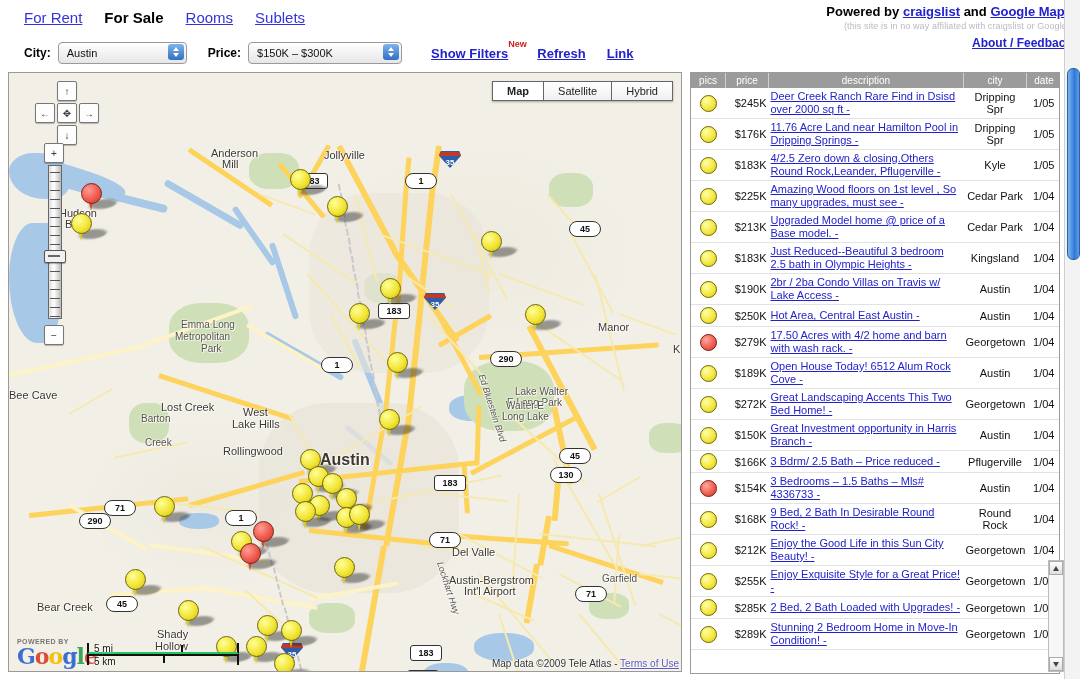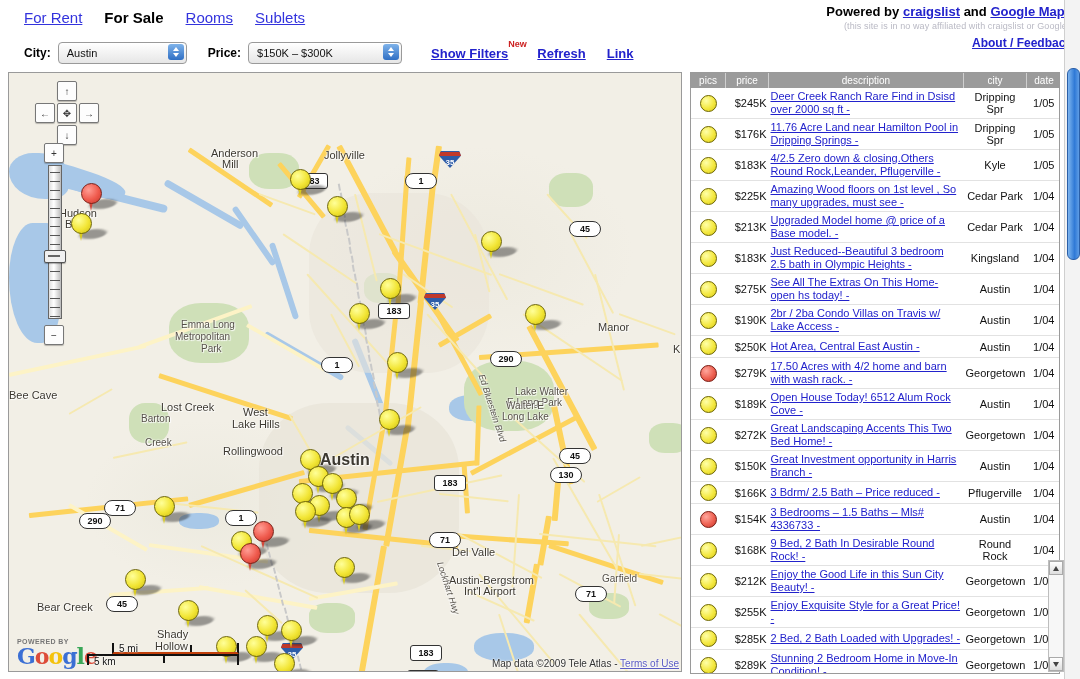--- a/index.html
+++ b/index.html
@@ -110,21 +110,21 @@
   .mtbtn.sel{font-weight:bold;background:#fff;}
 
   .gwm{position:absolute;left:8px;bottom:4px;}
   .gwm .pb{font-size:7px;color:#777;letter-spacing:.4px;font-weight:bold;}
   .glogo{font-size:22px;font-weight:bold;letter-spacing:-1px;line-height:22px;font-family:"DejaVu Serif",serif;}
   .glogo .b1{color:#3b6fd4;}.glogo .r{color:#dd4b39;}.glogo .y{color:#f4c20d;}
   .glogo .b2{color:#3b6fd4;}.glogo .g{color:#3aa757;}.glogo .r2{color:#dd4b39;}
 
   .scalebar{position:absolute;left:78px;bottom:6px;width:152px;}
   .sline{position:relative;height:9px;border-left:2px solid #111;border-right:2px solid #111;}
-  .sline.top{border-bottom:2px solid #c2410c;margin-left:25px;}
+  .sline.top{border-bottom:2px solid #22c55e;}
   .sline.bot{border-top:2px solid #111;}
   .sline.bot:before{content:"";position:absolute;left:50%;top:0;width:2px;height:7px;background:#111;}
   .sline.top:before{content:"";position:absolute;left:62%;bottom:0;width:2px;height:7px;background:#111;}
   .stext{position:absolute;left:5px;font-size:10px;color:#111;text-shadow:0 0 2px #fff,0 0 2px #fff;}
 
   .attrib{position:absolute;right:2px;bottom:2px;font-size:10px;color:#333;
     text-shadow:0 0 2px #fff,0 0 2px #fff;}
   .attrib a{color:#5b5bc4;}
 
   
@@ -607,20 +607,25 @@
           <span class="tick" style="top: 114px;"></span>
           <span class="tick" style="top: 123px;"></span>
           <span class="tick" style="top: 132px;"></span>
           <span class="tick" style="top: 141px;"></span>
           <span class="tick" style="top: 150px;"></span>
         </div>
       <div class="zoomthumb"></div>
       <div class="ctlbtn" style="left:1px;top:182px;">−</div>
     </div>
 
+    <div class="maptypes">
+      <div class="mtbtn sel">Map</div>
+      <div class="mtbtn">Satellite</div>
+      <div class="mtbtn">Hybrid</div>
+    </div>
 
     <div class="gwm">
       <div class="pb">POWERED BY</div>
       <div class="glogo"><span class="b1">G</span><span class="r">o</span><span class="y">o</span><span class="b2">g</span><span class="g">l</span><span class="r2">e</span></div>
     </div>
 
     <div class="scalebar">
       <div class="sline top">
         <span class="stext">5 mi</span>
       </div>
@@ -683,27 +688,20 @@
           </tr>
           <tr>
             <td class="pics"><span class="dot"></span></td>
             <td class="price">$183K</td>
             <td class="desc"><a href="#">Just Reduced--Beautiful 3 bedroom 2.5 bath in Olympic Heights -</a></td>
             <td class="city">Kingsland</td>
             <td class="date">1/04</td>
           </tr>
           <tr>
             <td class="pics"><span class="dot"></span></td>
-            <td class="price">$275K</td>
-            <td class="desc"><a href="#">See All The Extras On This Home-open hs today! -</a></td>
-            <td class="city">Austin</td>
-            <td class="date">1/04</td>
-          </tr>
-          <tr>
-            <td class="pics"><span class="dot"></span></td>
             <td class="price">$190K</td>
             <td class="desc"><a href="#">2br / 2ba Condo Villas on Travis w/ Lake Access -</a></td>
             <td class="city">Austin</td>
             <td class="date">1/04</td>
           </tr>
           <tr>
             <td class="pics"><span class="dot"></span></td>
             <td class="price">$250K</td>
             <td class="desc"><a href="#">Hot Area, Central East Austin -</a></td>
             <td class="city">Austin</td>

